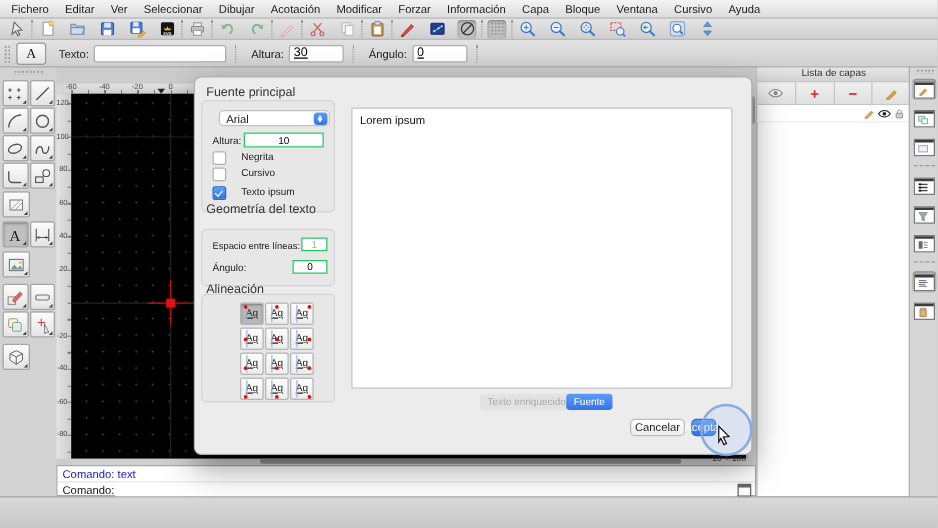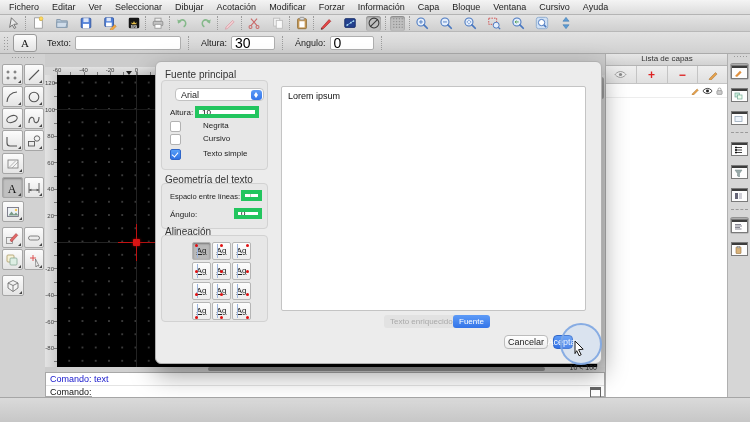--- a/index.html
+++ b/index.html
@@ -11,21 +11,21 @@
   .toolbar1{position:absolute;left:0;top:15px;width:750px;height:16px;background:linear-gradient(#e4e4e4,#cfcfcf);border-bottom:1px solid #b8b8b8;display:flex;align-items:center;padding-left:2px;z-index:3;}
   .tgroup{display:flex;align-items:center;padding:0 4px;border-left:1px dotted #9c9c9c;height:14px;gap:9px;}
   .tgroup:first-child{border-left:none;}
   .ticon{width:15px;height:15px;display:flex;align-items:center;justify-content:center;border-radius:3px;}
   .ticon svg{width:14px;height:14px;}
   .ticon.active{background:#bfbfbf;box-shadow:inset 0 1px 2px rgba(0,0,0,.35);}
   .toolbar2{position:absolute;left:0;top:32px;width:750px;height:21px;background:linear-gradient(#e2e2e2,#d0d0d0);border-bottom:1px solid #aaa;display:flex;align-items:center;font-size:9px;color:#222;z-index:3;}
   .handle{width:5px;height:14px;margin:0 3px;background:radial-gradient(circle,#999 .7px,transparent .9px);background-size:3px 3px;}
   .abtn{width:22px;height:16px;border:1px solid #999;border-radius:3px;background:linear-gradient(#fdfdfd,#e3e3e3);display:flex;align-items:center;justify-content:center;font-family:"Liberation Serif",serif;font-size:11px;color:#111;margin:0 6px 0 2px;}
   .tb2lbl{margin:0 4px;}
-  .tb2inp{height:12px;border:1px solid #aeaeae;background:#fff;font-size:14px;padding:0 3px;border-radius:2px;font-family:"Liberation Sans",sans-serif;text-decoration:underline;}
+  .tb2inp{height:12px;border:1px solid #aeaeae;background:#fff;font-size:10px;padding:0 3px;border-radius:2px;font-family:"Liberation Sans",sans-serif;text-decoration:underline;}
   .tb2sep{width:1px;height:14px;border-left:1px dotted #9c9c9c;margin:0 7px;}
   
   .palette{position:absolute;left:0;top:53px;width:45px;height:344px;background:#d2d2d2;z-index:2;padding-top:2px;}
   .pal-handle{width:24px;height:4px;margin:1px auto 4px auto;background:radial-gradient(circle,#999 .7px,transparent .9px);background-size:3px 3px;}
   .pal-row{display:flex;padding-left:2px;margin-bottom:1px;}
   .pal-btn{width:20px;height:19px;border:1px solid #a6a6a6;border-radius:2px;background:linear-gradient(#fcfcfc,#e4e4e4);margin-right:1px;display:flex;align-items:center;justify-content:center;position:relative;}
   .pal-btn svg{width:14px;height:14px;}
   .pal-btn::after{content:'';position:absolute;right:1px;bottom:1px;border-left:3px solid transparent;border-bottom:3px solid #444;}
   .pal-btn.active{background:#c0c0c0;box-shadow:inset 0 1px 2px rgba(0,0,0,.35);}
   
@@ -79,22 +79,22 @@
   
   .statusbar{position:absolute;left:0;top:397px;width:750px;height:25px;background:linear-gradient(#dadada,#c6c6c6);border-top:1px solid #a6a6a6;font-size:7px;color:#333;z-index:3;}
   
   .dialog{position:absolute;left:155px;top:61px;width:445px;height:301px;background:#ececec;border:1px solid #b0b0b0;border-radius:6px;box-shadow:0 10px 26px rgba(0,0,0,.4);z-index:10;font-size:8px;color:#222;}
   .glabel{position:absolute;font-size:10px;color:#333;}
   .gbox{position:absolute;border:1px solid #d2d2d2;border-radius:4px;background:#e7e7e7;}
   .combo{position:absolute;left:13px;top:7px;width:89px;height:13px;background:#fff;border:1px solid #c2c2c2;border-radius:4px;display:flex;align-items:center;font-size:9px;padding-left:5px;box-sizing:border-box;}
   .stepper{position:absolute;right:1px;top:1px;width:11px;height:9.5px;background:linear-gradient(#5d9bf7,#3374e8);border-radius:3px;}
   .stepper::before{content:'';position:absolute;left:3.2px;top:1.5px;border-left:2.3px solid transparent;border-right:2.3px solid transparent;border-bottom:3px solid #fff;}
   .stepper::after{content:'';position:absolute;left:3.2px;bottom:1.5px;border-left:2.3px solid transparent;border-right:2.3px solid transparent;border-top:3px solid #fff;}
-  .dinp{position:absolute;background:#fff;border:4px solid #22c55e;font-size:8px;padding:0 3px;font-family:"Liberation Sans",sans-serif;box-sizing:border-box;}
-  .chk{position:absolute;display:flex;align-items:flex-start;gap:22px;}
+  .dinp{position:absolute;background:#fff;border:1px solid #22c55e;font-size:8px;padding:0 3px;font-family:"Liberation Sans",sans-serif;box-sizing:border-box;text-align:center;}
+  .chk{position:absolute;display:flex;align-items:flex-start;gap:12px;}
   .chkbox{width:9px;height:9px;border:1px solid #b2b2b2;border-radius:2px;background:#fff;flex:0 0 auto;}
   .chkbox.on{background:linear-gradient(#58a0f8,#2f72e4);border-color:#2f66c8;position:relative;}
   .chkbox.on::after{content:'';position:absolute;left:2px;top:1px;width:3px;height:5px;border:solid #fff;border-width:0 1.5px 1.5px 0;transform:rotate(40deg);}
   .align-grid{position:absolute;left:30px;top:6px;width:60px;}
   .ag-btn{position:absolute;width:17px;height:16px;border:1px solid #b5b5b5;border-radius:2px;background:linear-gradient(#fdfdfd,#ededed);font-size:8px;color:#222;text-align:center;line-height:15px;text-decoration:underline;}
   .ag-btn.selected{background:#b9b9b9;box-shadow:inset 0 1px 2px rgba(0,0,0,.35);}
   .ag-btn .vline{position:absolute;left:4px;top:1px;bottom:1px;width:1px;background:#9db6e0;}
   .ag-btn .dot{position:absolute;width:3px;height:3px;border-radius:50%;background:#e01010;}
   .dot.r0{top:1px;} .dot.r1{top:6.5px;} .dot.r2{top:10px;} .dot.r3{bottom:0px;}
   .dot.c0{left:2px;} .dot.c1{left:7px;} .dot.c2{right:1px;}
@@ -630,26 +630,26 @@
         <span class="chkbox"></span>
         <span>Negrita</span>
       </div>
       <div class="chk" style="left:8px;top:53px">
         <span class="chkbox"></span>
         <span>Cursivo</span>
       </div>
       <div class="chk" style="left:8px;top:68px">
         <span class="chkbox on"></span>
         <span>
-          <span style="display:block">Texto simple</span>
-        </span>
-      </div>
-    </div>
-
-    <span class="glabel" style="left:9px;top:112px">Geometría del texto</span>
+          <span style="display:block">Texto ipsum</span>
+        </span>
+      </div>
+    </div>
+
+    <span class="glabel" style="left:9px;top:100px">Geometría del texto</span>
     <div class="gbox" style="left:5px;top:121px;width:105px;height:44px">
       <span class="lblrow" style="left:8px;top:8px;font-size:7.5px">Espacio entre líneas:</span>
       <input class="dinp" style="left: 79px; top: 6px; width: 21px; height: 11px; color: rgb(170, 170, 170);" value="1">
       <span class="lblrow" style="left:8px;top:26px">Ángulo:</span>
       <input class="dinp" style="left: 72px; top: 24px; width: 28px; height: 11px;" value="0">
     </div>
 
     <span class="glabel" style="left:9px;top:164px">Alineación</span>
     <div class="gbox" style="left:5px;top:173px;width:105px;height:85px">
       <div class="align-grid" id="aligngrid">

